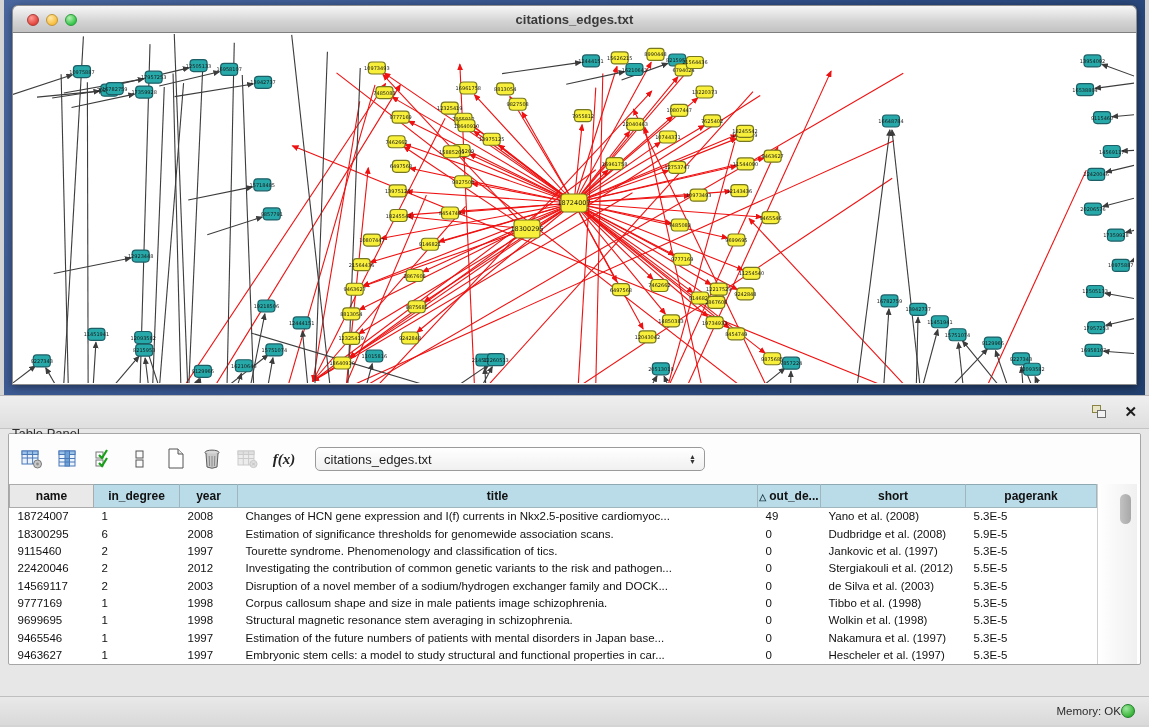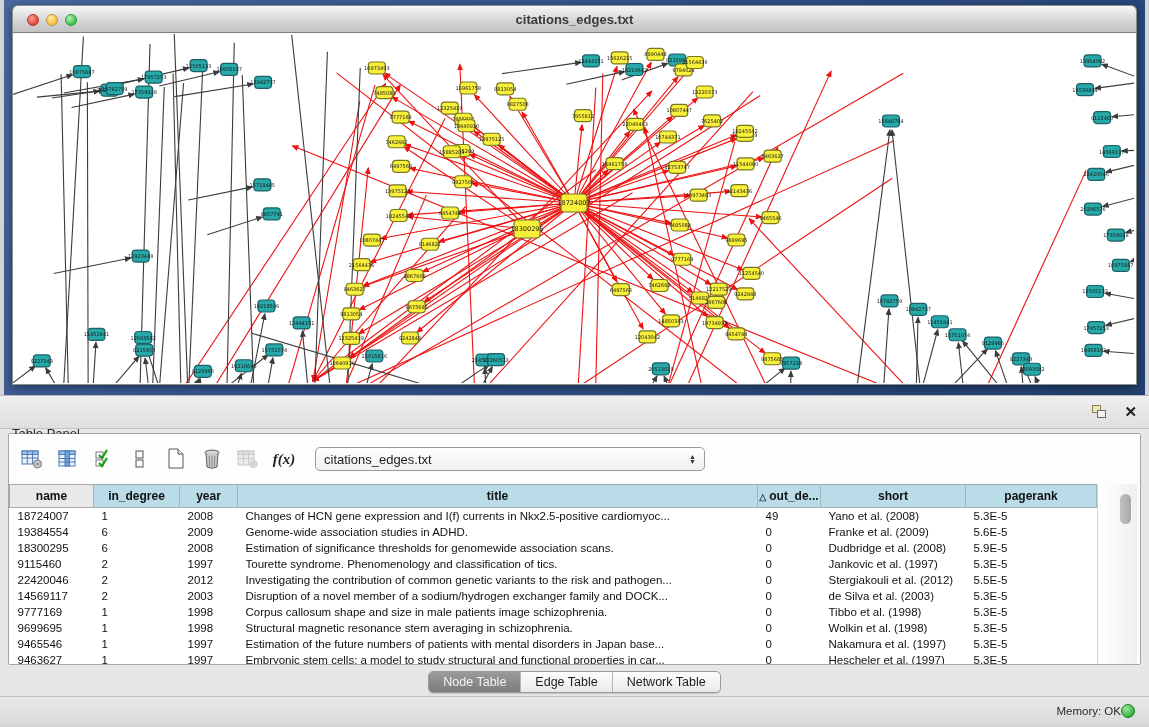--- a/index.html
+++ b/index.html
@@ -850,29 +850,20 @@
             <tr>
               <td>18724007</td>
               <td>1</td>
               <td>2008</td>
               <td>Changes of HCN gene expression and I(f) currents in Nkx2.5-positive cardiomyoc...</td>
               <td>49</td>
               <td>Yano et al. (2008)</td>
               <td>5.3E-5</td>
             </tr>
             <tr>
-              <td>19384554</td>
-              <td>6</td>
-              <td>2009</td>
-              <td>Genome-wide association studies in ADHD.</td>
-              <td>0</td>
-              <td>Franke et al. (2009)</td>
-              <td>5.6E-5</td>
-            </tr>
-            <tr>
               <td>18300295</td>
               <td>6</td>
               <td>2008</td>
               <td>Estimation of significance thresholds for genomewide association scans.</td>
               <td>0</td>
               <td>Dudbridge et al. (2008)</td>
               <td>5.9E-5</td>
             </tr>
             <tr>
               <td>9115460</td>
@@ -937,25 +928,18 @@
               <td>Hescheler et al. (1997)</td>
               <td>5.3E-5</td>
             </tr>
           </tbody>
         </table>
       <div class="vscroll">
         <div class="vthumb"></div>
       </div>
     </div>
   </div>
-  <div class="tabs-row">
-    <div class="segmented">
-      <span class="seg active">Node Table</span>
-      <span class="seg">Edge Table</span>
-      <span class="seg">Network Table</span>
-    </div>
-  </div>
 </div>
 
 <div class="statusbar">
   <span class="mem-label">Memory: OK</span>
   <span class="mem-dot"></span>
 </div>
 
 </body></html>

